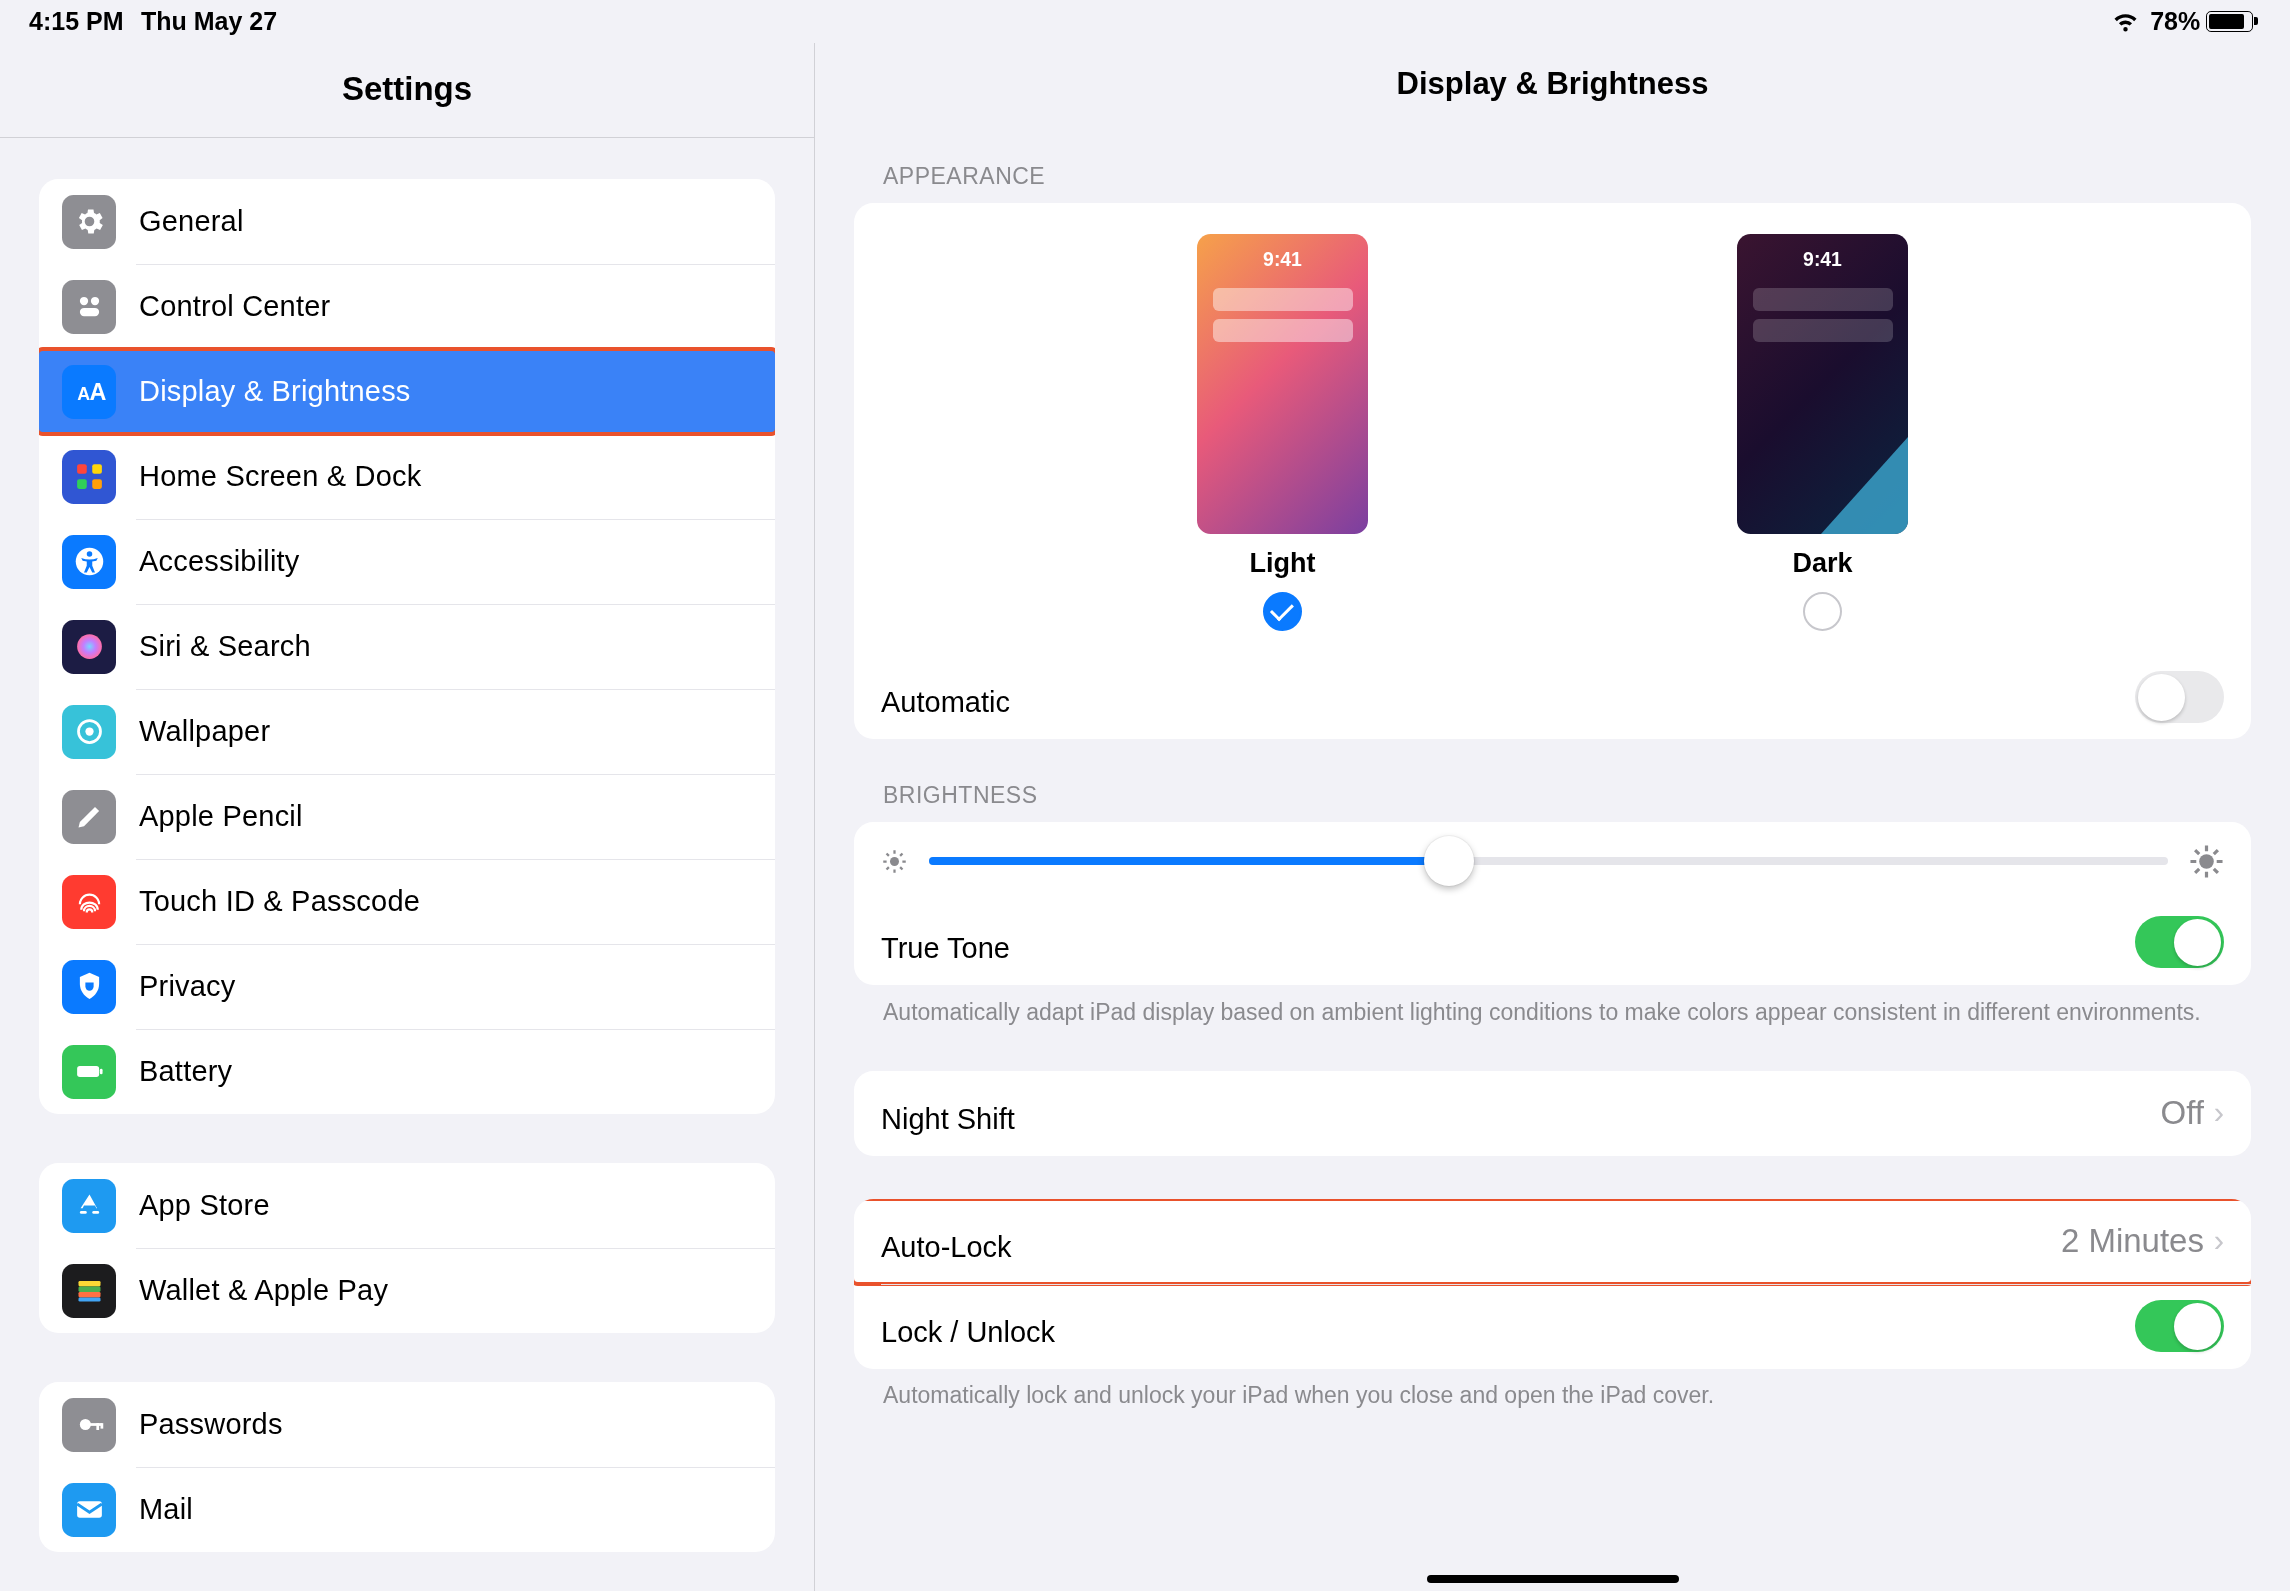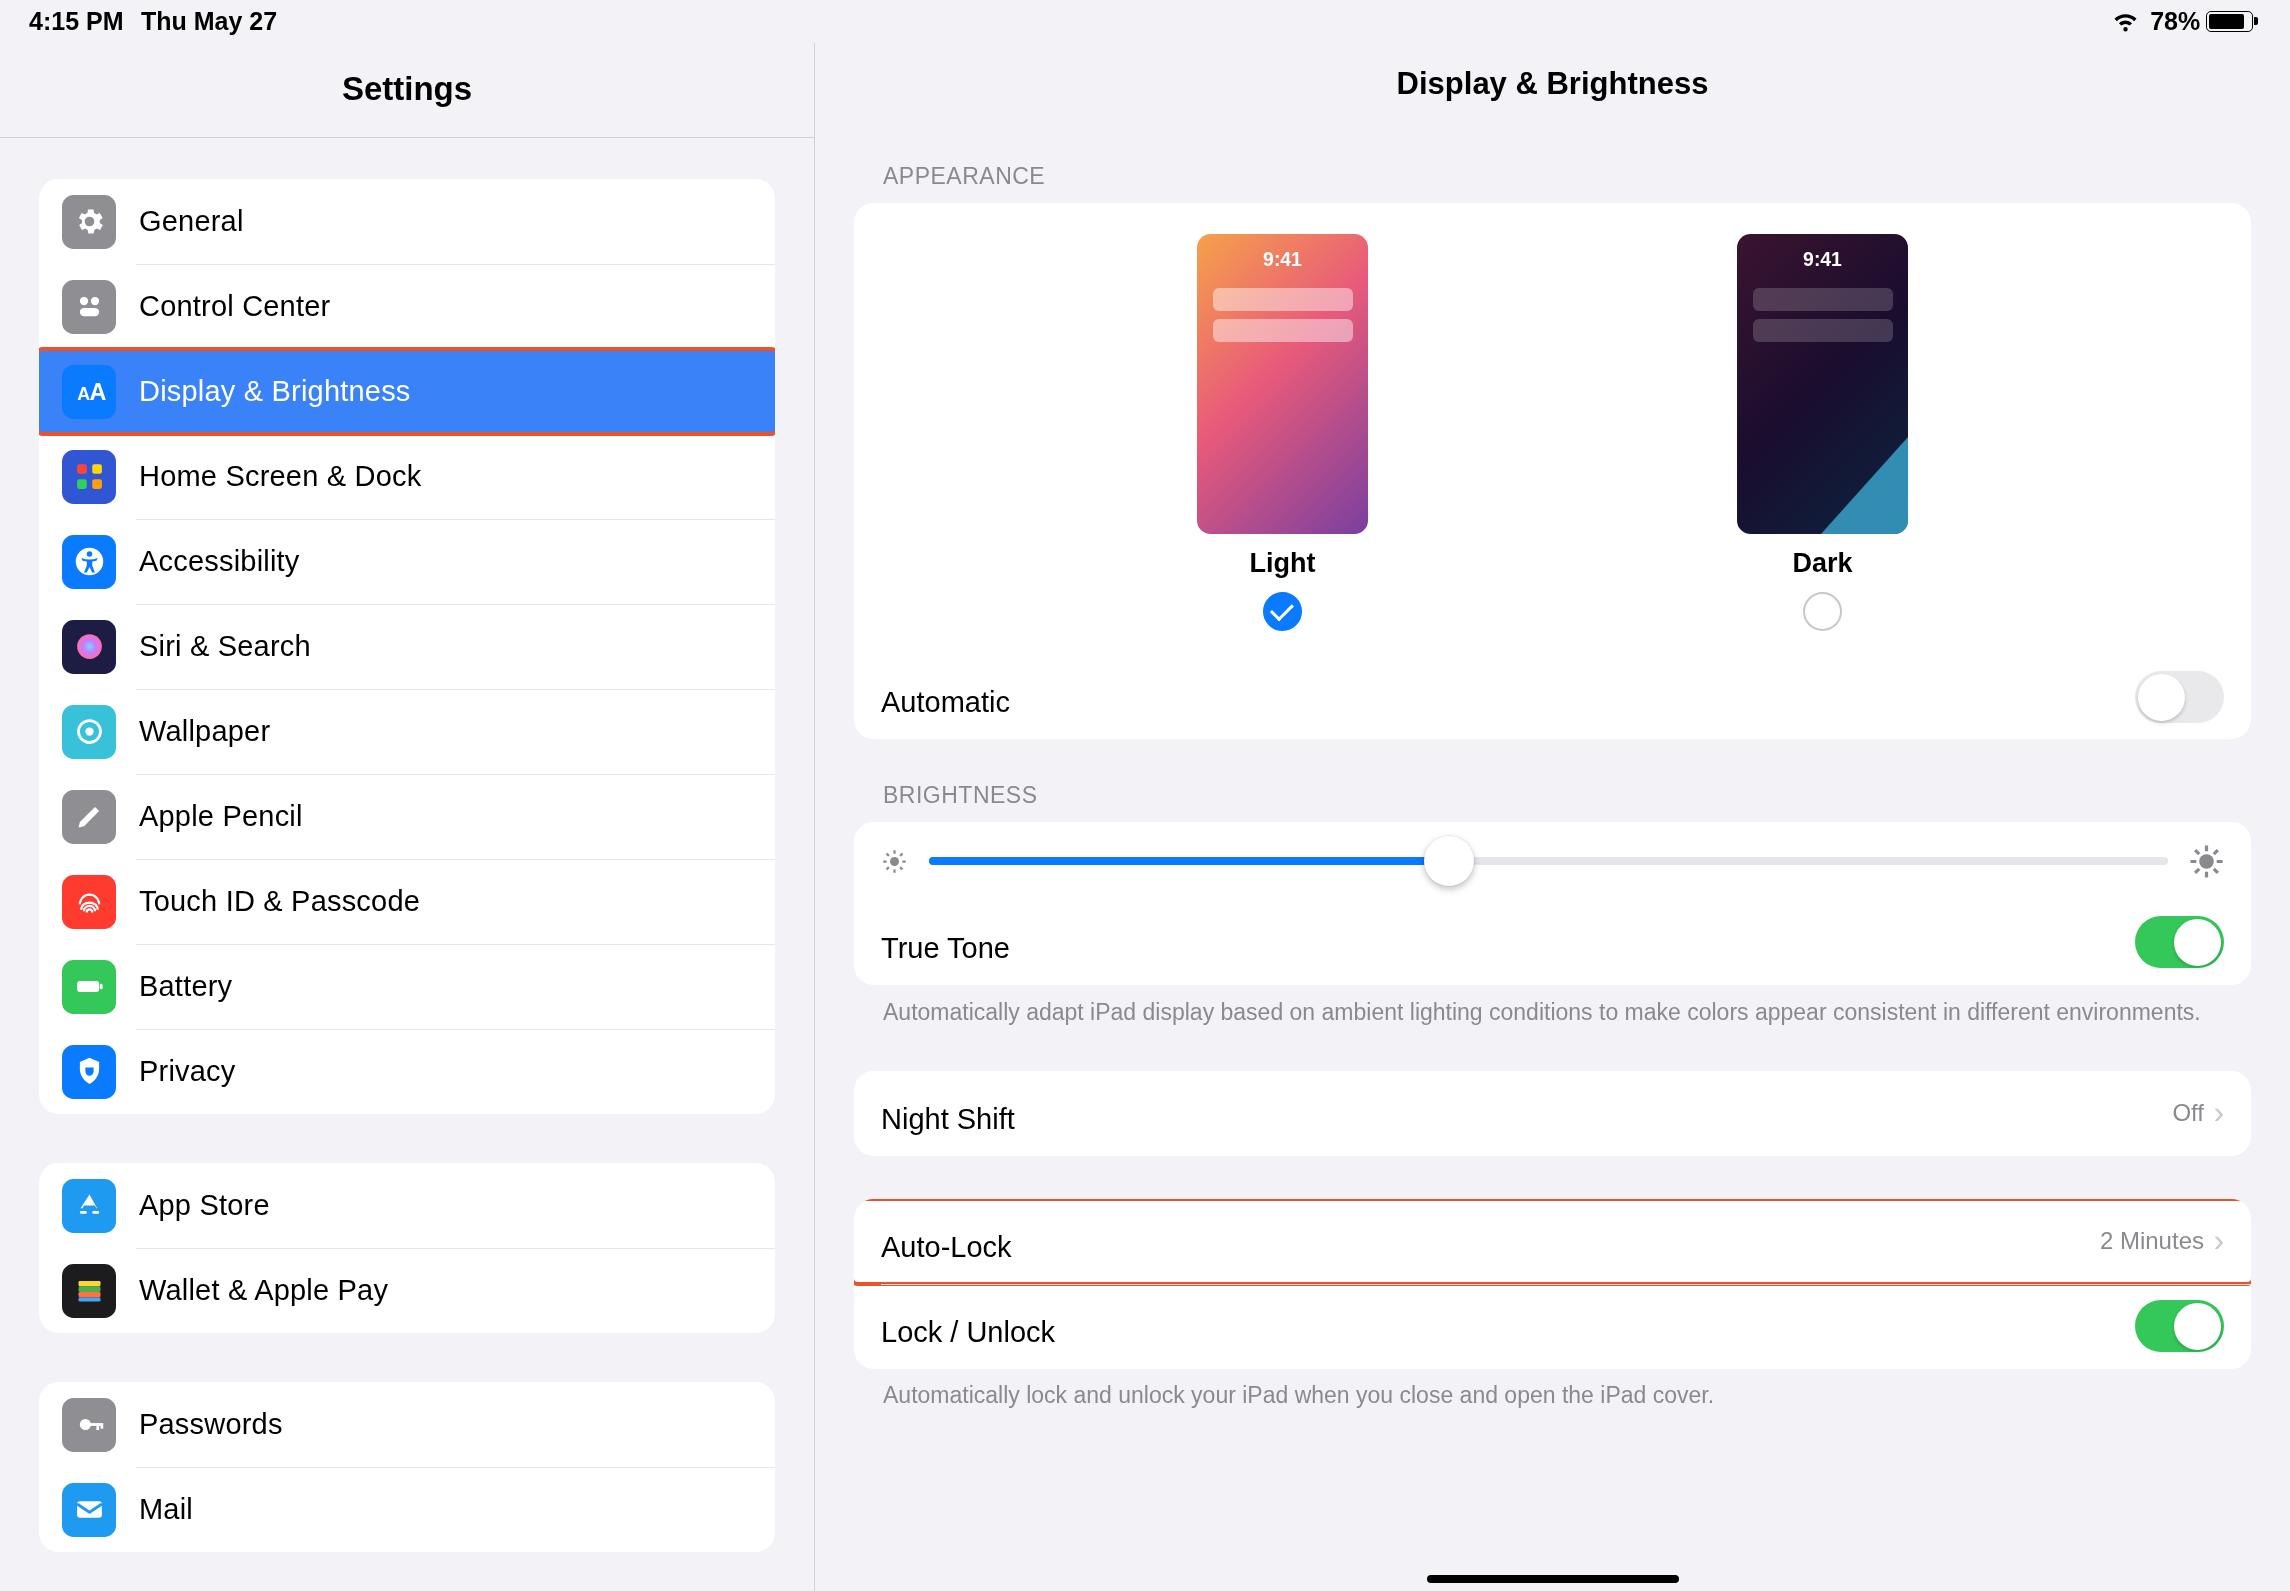--- a/index.html
+++ b/index.html
@@ -39,21 +39,21 @@
 .detail { flex: 1; display: flex; flex-direction: column; }
 .detail-title { font-size: 31px; font-weight: 600; text-align: center; padding: 23px 0 45px; }
 .detail-scroll { flex: 1; overflow-y: auto; padding: 0 39px 36px; }
 
 .section-label { font-size: 23px; color: #8a8a8e; letter-spacing: 0.5px; padding: 15.5px 29px 13.6px; }
 .card { background: #fff; border-radius: 19.4px; overflow: hidden; }
 .card + .section-label { margin-top: 27px; }
 .card .crow { display: flex; align-items: center; min-height: 85px; padding: 0 27px; position: relative; }
 .card .crow + .crow::before { content: ""; position: absolute; left: 27px; right: 0; top: 0; height: 1px; background: #e5e5ea; }
 .crow-label { font-size: 29px; flex: 1; margin-top: 12px; }
-.crow-value { font-size: 24px; color: #8a8a8e; margin-right: 9.7px; }
+.crow-value { font-size: 33px; color: #8a8a8e; margin-right: 9.7px; }
 .chevron { color: #c7c7cc; font-size: 31px; }
 
 .footer-text { font-size: 23px; color: #8a8a8e; padding: 11.6px 29px 0; line-height: 1.35; }
 
 
 .appearance-row { display: flex; justify-content: center; gap: 369px; padding: 31px 0 23px; }
 .appearance-opt { display: flex; flex-direction: column; align-items: center; gap: 13.6px; cursor: pointer; }
 .preview { width: 171px; height: 300px; border-radius: 13.6px; overflow: hidden; position: relative; }
 .preview.light { background: linear-gradient(135deg, #f6a14a 0%, #e85a7a 45%, #7a3fa0 100%); }
 .preview.dark  { background: linear-gradient(135deg, #3a1430 0%, #1a0d2e 50%, #0a2540 100%); }
@@ -216,36 +216,36 @@
               <svg viewBox="0 0 24 24" fill="none" stroke="#fff" stroke-width="1.6">
                 <path d="M6 18c0-7 12-7 12 0"></path>
                 <path d="M8 19c0-5 8-5 8 0"></path>
                 <path d="M10 20c0-3 4-3 4 0"></path>
                 <path d="M5 14a7 7 0 0114 0"></path>
               </svg>
             </div>
             <div class="row-label">Touch ID &amp; Passcode</div>
           </div>
           <div class="row">
+            <div class="row-icon ic-privacy">
+              <svg viewBox="0 0 24 24" fill="#fff">
+                <path d="M12 2l7 3v5c0 5-3 9-7 11-4-2-7-6-7-11V5z"></path>
+                <path d="M9 9h6v3a3 3 0 01-6 0z" fill="#0a7aff"></path>
+              </svg>
+            </div>
+            <div class="row-label">Privacy</div>
+          </div>
+          <div class="row">
             <div class="row-icon ic-battery">
               <svg viewBox="0 0 24 24" fill="#fff">
                 <rect x="3" y="8" width="16" height="8" rx="2"></rect>
                 <rect x="19.5" y="10" width="2" height="4" rx="1"></rect>
               </svg>
             </div>
             <div class="row-label">Battery</div>
-          </div>
-          <div class="row">
-            <div class="row-icon ic-privacy">
-              <svg viewBox="0 0 24 24" fill="#fff">
-                <path d="M12 2l7 3v5c0 5-3 9-7 11-4-2-7-6-7-11V5z"></path>
-                <path d="M9 9h6v3a3 3 0 01-6 0z" fill="#0a7aff"></path>
-              </svg>
-            </div>
-            <div class="row-label">Privacy</div>
           </div>
         </div>
         <div class="group">
           <div class="row">
             <div class="row-icon ic-appstore">
               <svg viewBox="0 0 24 24" fill="#fff">
                 <path d="M12 4l5.5 10H17l-1-2h-8l-1 2H5.5zM12 8l2 4h-4z"></path>
                 <rect x="5" y="16" width="5" height="2" rx="1"></rect>
                 <rect x="14" y="16" width="5" height="2" rx="1"></rect>
               </svg>

